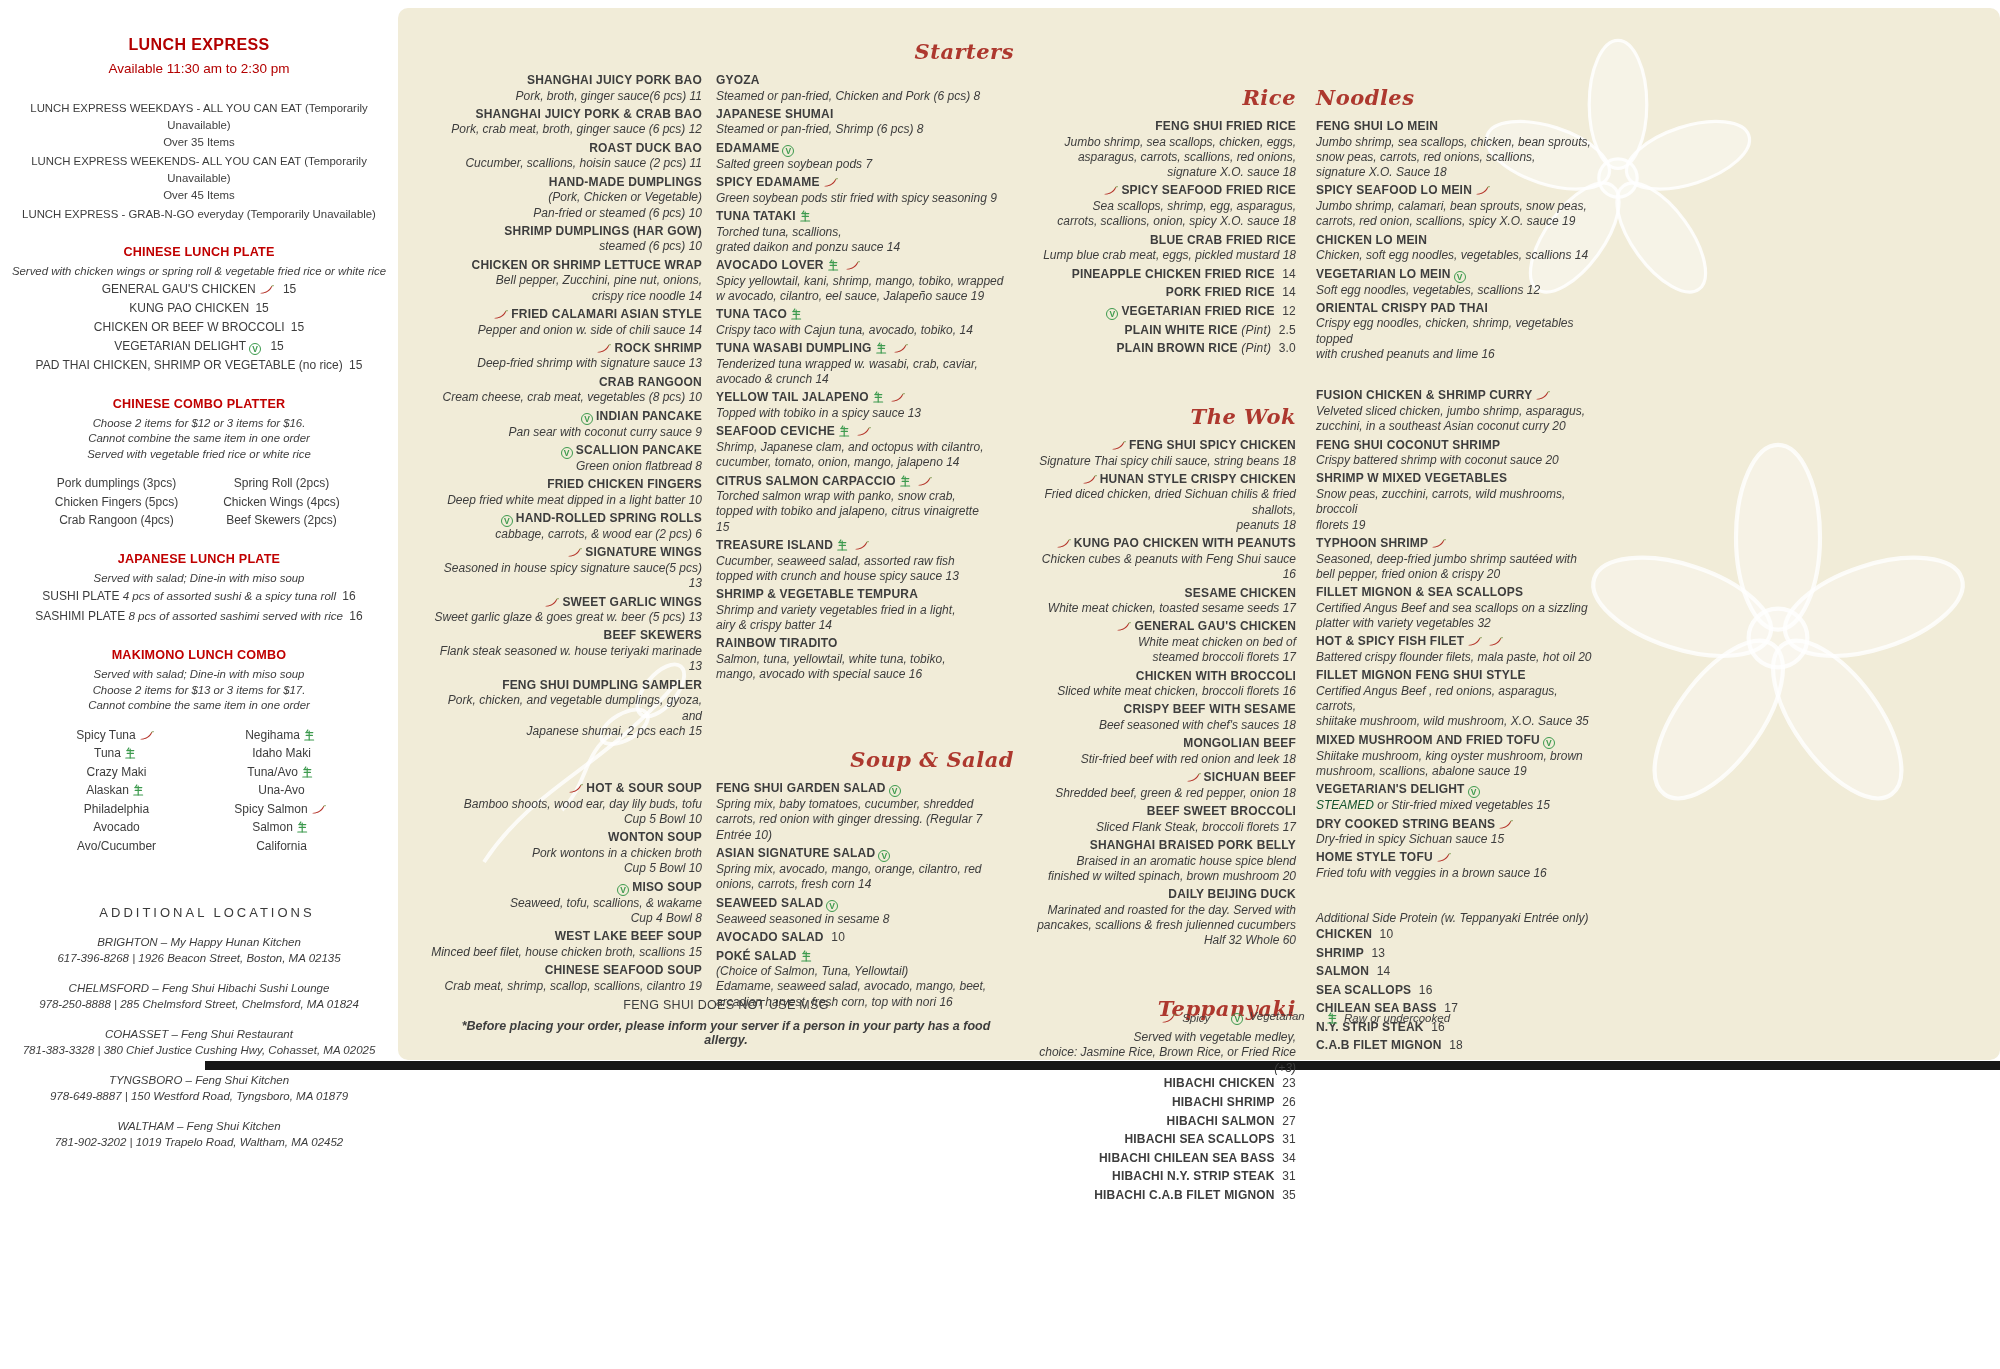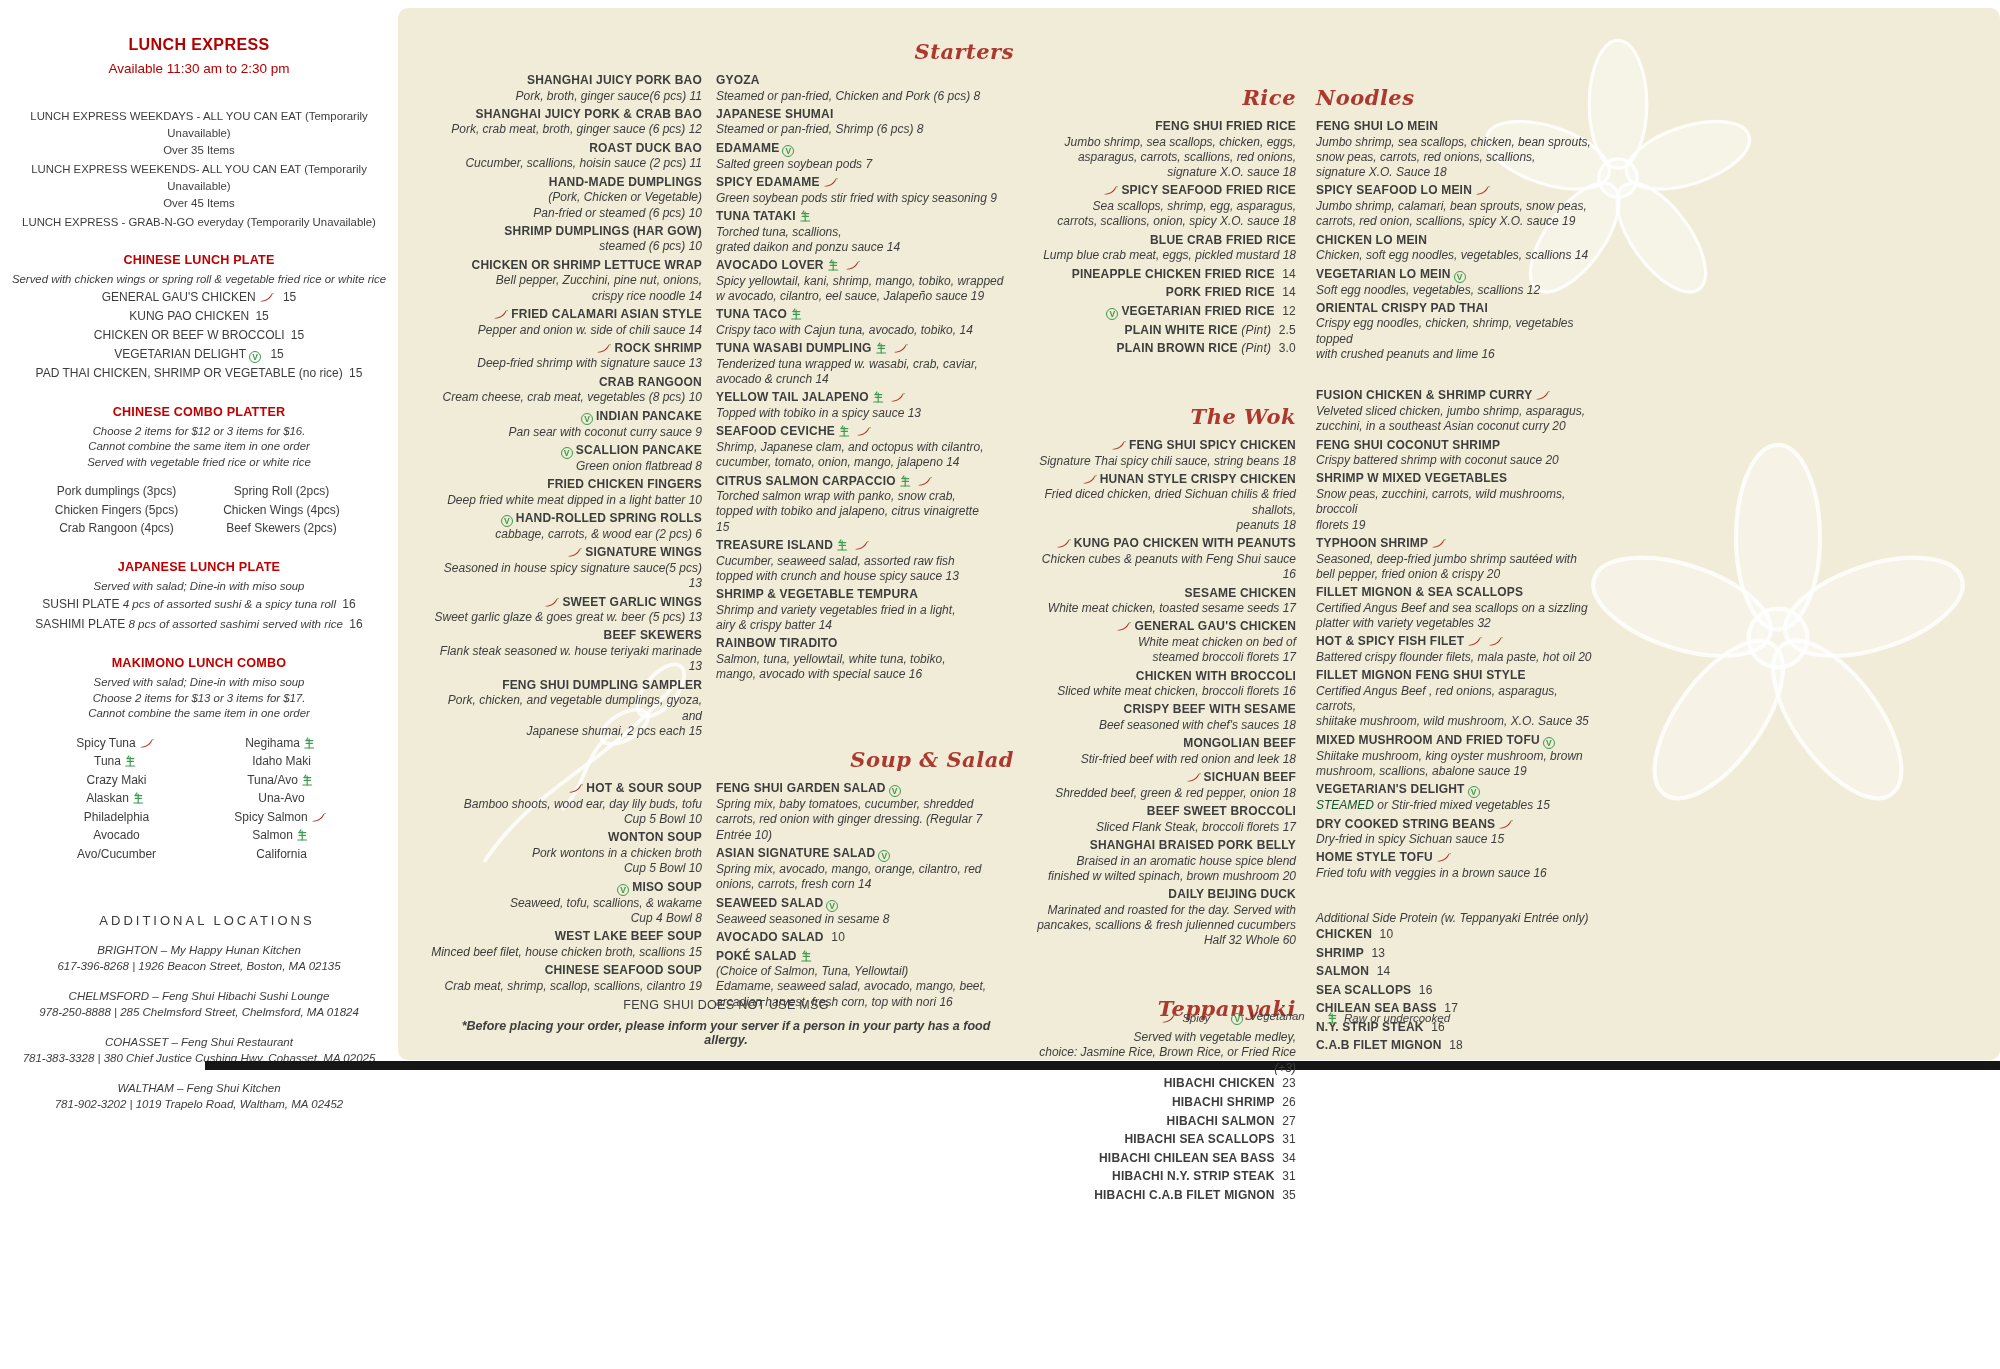--- a/index.html
+++ b/index.html
@@ -3,21 +3,21 @@
 <meta charset="utf-8">
 <style>
   html,body{margin:0;padding:0;background:#ffffff;}
   body{font-family:"Liberation Sans","DejaVu Sans",sans-serif;color:#3d3d3d;}
   .page{position:relative;width:2000px;height:1369px;background:#ffffff;overflow:hidden;}
 
   
   .left{position:absolute;left:0;top:0;width:398px;height:1060px;background:#ffffff;
         text-align:center;padding-top:36px;box-sizing:border-box;}
   .l-title{color:#b30000;font-size:16px;font-weight:bold;letter-spacing:.4px;}
-  .l-sub{color:#b30000;font-size:13.5px;margin-top:7px;margin-bottom:32px;}
+  .l-sub{color:#b30000;font-size:13.5px;margin-top:7px;margin-bottom:24px;}
   .lx-line{font-size:11.4px;line-height:17px;margin-top:2px;}
   .lx-sub{font-size:11.4px;line-height:17px;margin-bottom:2px;}
   .l-sec{margin-top:22px;}
   .l-head{color:#c00000;font-size:12.6px;font-weight:bold;margin-bottom:5px;letter-spacing:.2px;}
   .l-note{font-style:italic;font-size:11.4px;line-height:15.5px;}
   .l-item{font-size:12px;line-height:19px;}
   .l-inline{font-style:italic;font-size:11.6px;}
   .l-price{margin-left:3px;}
   .l-pairs{width:330px;margin:12px auto 0;}
   .l-row{display:flex;}
@@ -212,20 +212,24 @@
           <div class="loc-name">BRIGHTON – My Happy Hunan Kitchen</div>
           <div class="loc-detail">617-396-8268   |   1926 Beacon Street, Boston, MA 02135</div>
         </div>
         <div class="loc">
           <div class="loc-name">CHELMSFORD – Feng Shui Hibachi Sushi Lounge</div>
           <div class="loc-detail">978-250-8888   |   285 Chelmsford Street, Chelmsford, MA 01824</div>
         </div>
         <div class="loc">
           <div class="loc-name">COHASSET – Feng Shui Restaurant</div>
           <div class="loc-detail">781-383-3328   |   380 Chief Justice Cushing Hwy, Cohasset, MA 02025</div>
+        </div>
+        <div class="loc">
+          <div class="loc-name">TYNGSBORO – Feng Shui Kitchen</div>
+          <div class="loc-detail">978-649-8887   |   150 Westford Road, Tyngsboro, MA 01879</div>
         </div>
         <div class="loc">
           <div class="loc-name">WALTHAM – Feng Shui Kitchen</div>
           <div class="loc-detail">781-902-3202   |   1019 Trapelo Road, Waltham, MA 02452</div>
         </div>
       </div>
   </aside>
 
   <main class="panel">
     <svg class="decor" style="left:1060px;top:10px;width:320px;height:320px;" viewBox="0 0 100 100">

